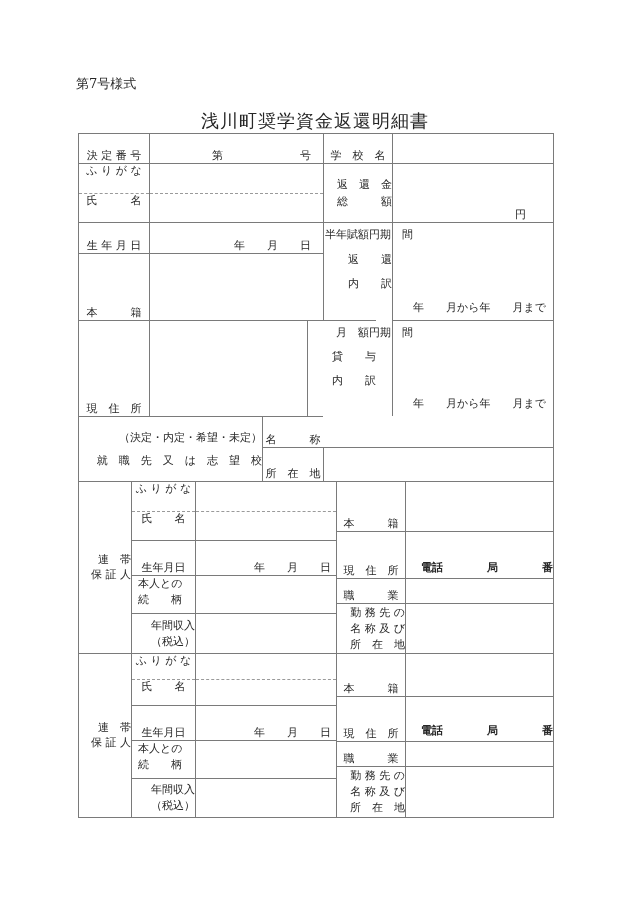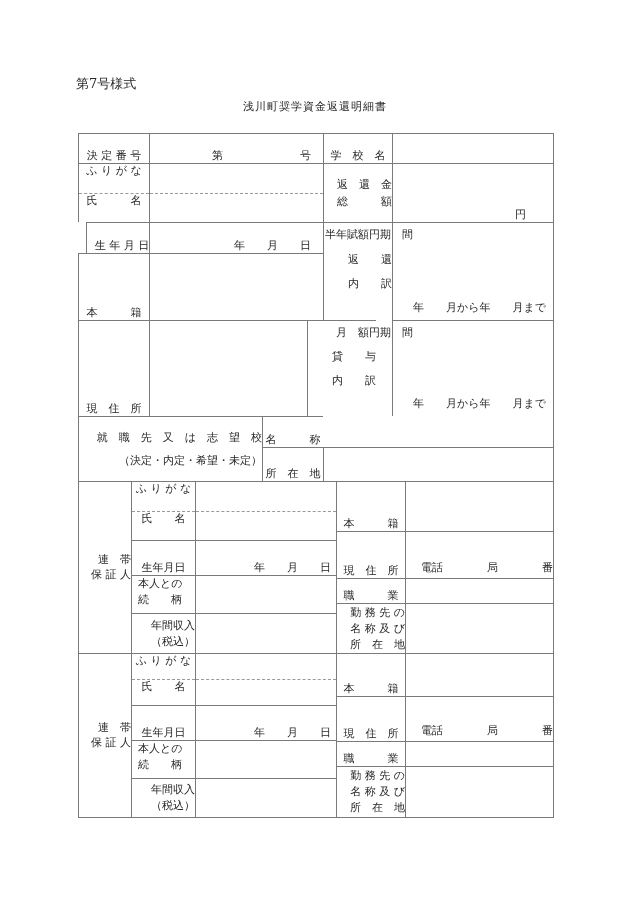--- a/index.html
+++ b/index.html
@@ -3,21 +3,21 @@
 <meta charset="utf-8">
 <style>
   :root{ --ln:#7a7a7a; --dash:#9a9a9a; --ink:#262626; }
   html,body{margin:0;padding:0;background:#e8e8e8;}
   #sheet{
     position:relative; width:630px; height:903px; background:#ffffff;
     font-family:"DejaVu Serif","Liberation Serif",serif; color:var(--ink);
     overflow:hidden; margin:0 auto;
   }
   .form-no{position:absolute;left:76px;top:75px;font-size:13px;white-space:pre;}
-  .title{position:absolute;left:0;width:100%;top:99px;text-align:center;font-size:11px;letter-spacing:1px;white-space:pre;}
+  .title{position:absolute;left:0;width:100%;top:109px;text-align:center;font-size:18px;letter-spacing:1px;white-space:pre;}
   #form-table{
     position:absolute;left:78px;top:133px;width:475px;height:684px;
     border-right:1px solid var(--ln);border-bottom:1px solid var(--ln);
   }
   .cell{
     position:absolute;box-sizing:border-box;
     border-top:1px solid var(--ln);border-left:1px solid var(--ln);
     display:flex;align-items:flex-end;justify-content:center;
     font-size:11px;line-height:1.3;white-space:pre;
   }
@@ -28,21 +28,21 @@
   .lh23 span{line-height:23px;} .lh24 span{line-height:24px;}
   .gap14{gap:0;}
   .halves{flex-direction:column;align-items:stretch;padding:0;}
   .half{flex:1;display:flex;align-items:flex-start;justify-content:center;}
   .dash{border-bottom:1px dashed var(--dash);}
   .vlist{flex-direction:row;align-items:stretch;justify-content:flex-end;padding:5px 7px;}
   .vrow{display:flex;justify-content:space-between;}
   .sv{align-self:flex-start;} .ev{align-self:flex-end;}
   .leftpad{justify-content:flex-start;padding-left:6px;}
   .leftpad span{text-align:center;}
-  .phone{flex-direction:column;justify-content:flex-end;padding-bottom:3px;}
+  .phone{flex-direction:column;justify-content:flex-end;padding-bottom:3px;font-weight:bold;}
   .notecell{align-items:flex-end;justify-content:flex-end;padding:0 5px 4px 0;}
 </style>
 </head>
 <body>
 
 <div id="sheet">
   <div class="form-no">第7号様式</div>
   <div class="title">浅川町奨学資金返還明細書</div>
 
   <div id="form-table">
@@ -59,21 +59,21 @@
     <div class="cell halves" style="left:71px;top:30px;width:174px;height:59px">
       <div class="half dash"></div>
       <div class="half"></div>
     </div>
     <div class="cell col lh17" style="left:245px;top:30px;width:69px;height:59px">
       <span>返　還　金</span>
       <span>総　　　額</span>
     </div>
     <div class="cell r" style="left:314px;top:30px;width:161px;height:59px;padding-right:27px"><span>円</span></div>
 
-    <div class="cell" style="left:8px;top:89px;width:71px;height:31px"><span>生 年 月 日</span></div>
+    <div class="cell" style="left:0;top:89px;width:71px;height:31px"><span>生 年 月 日</span></div>
     <div class="cell r" style="left:71px;top:89px;width:174px;height:31px;padding-right:12px"><span>年　　月　　日</span></div>
 
     <div class="cell" style="left:0;top:120px;width:71px;height:67px"><span>本　　　籍</span></div>
     <div class="cell" style="left:71px;top:120px;width:174px;height:67px"></div>
 
     <div class="cell col lh24" style="left:245px;top:89px;width:69px;height:98px">
       <span>返　　還</span>
       <span>内　　訳</span>
     </div>
     <div class="cell vlist" style="left:314px;top:89px;width:161px;height:98px">
@@ -96,22 +96,22 @@
       <div class="vrow">
         <span>月　額</span>
         <span>円</span>
       </div>
       <span class="sv">期　間</span>
       <span class="ev">年　　月から</span>
       <span class="ev">年　　月まで</span>
     </div>
 
     <div class="cell col lh23" style="left:0;top:283px;width:184px;height:65px">
+      <span>（決定・内定・希望・未定）</span>
       <span>就　職　先　又　は　志　望　校</span>
-      <span>（決定・内定・希望・未定）</span>
     </div>
     <div class="cell" style="left:184px;top:283px;width:61px;height:31px"><span>名　　　称</span></div>
     <div class="cell" style="left:184px;top:314px;width:61px;height:34px"><span>所　在　地</span></div>
     <div class="cell" style="left:245px;top:314px;width:230px;height:34px"></div>
 
     <div class="cell col gap14" style="left:0;top:348px;width:53px;height:172px">
       <span>連　帯</span>
       <span>保 証 人</span>
     </div>
     <div class="cell halves" style="left:53px;top:348px;width:64px;height:59px">

